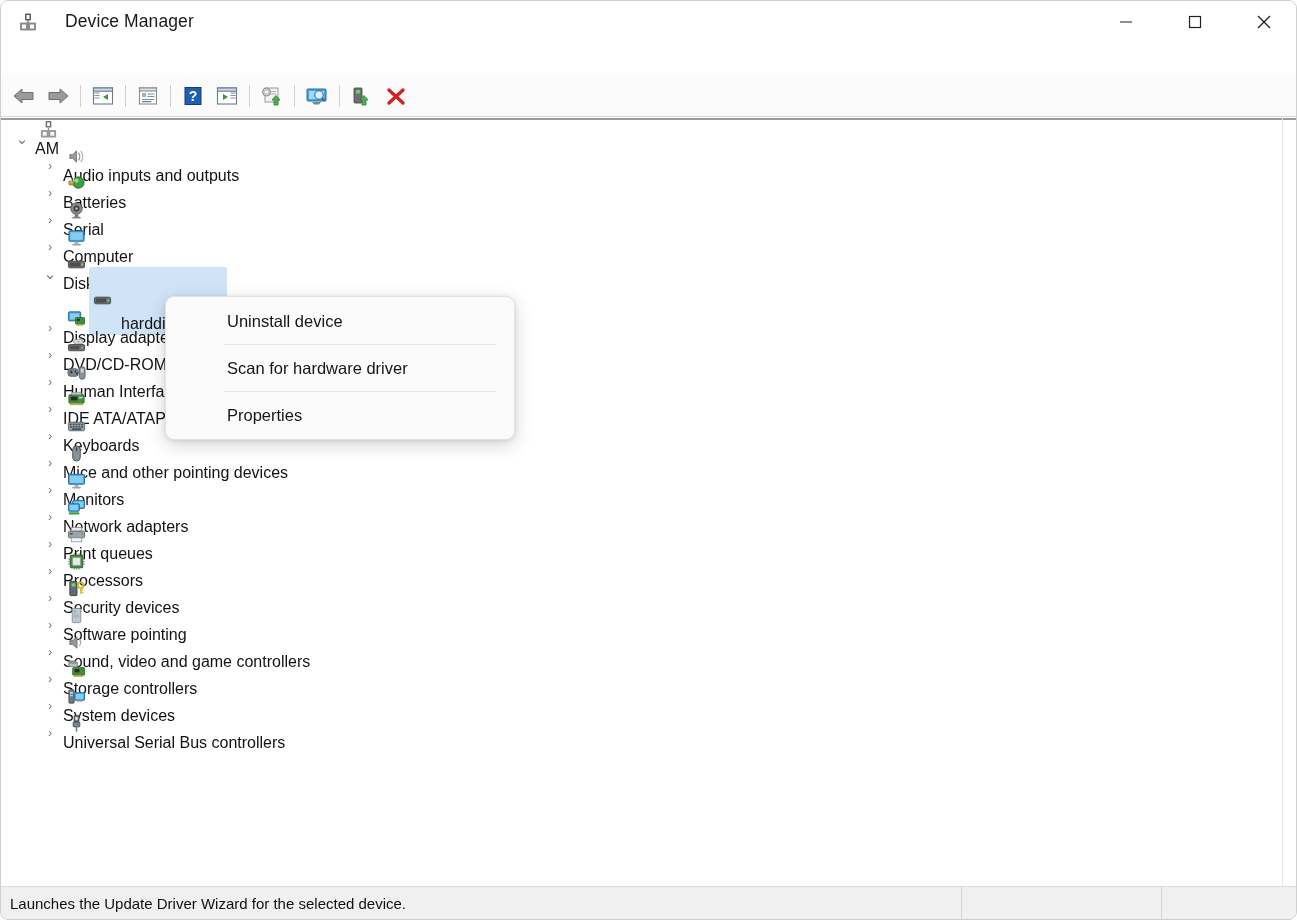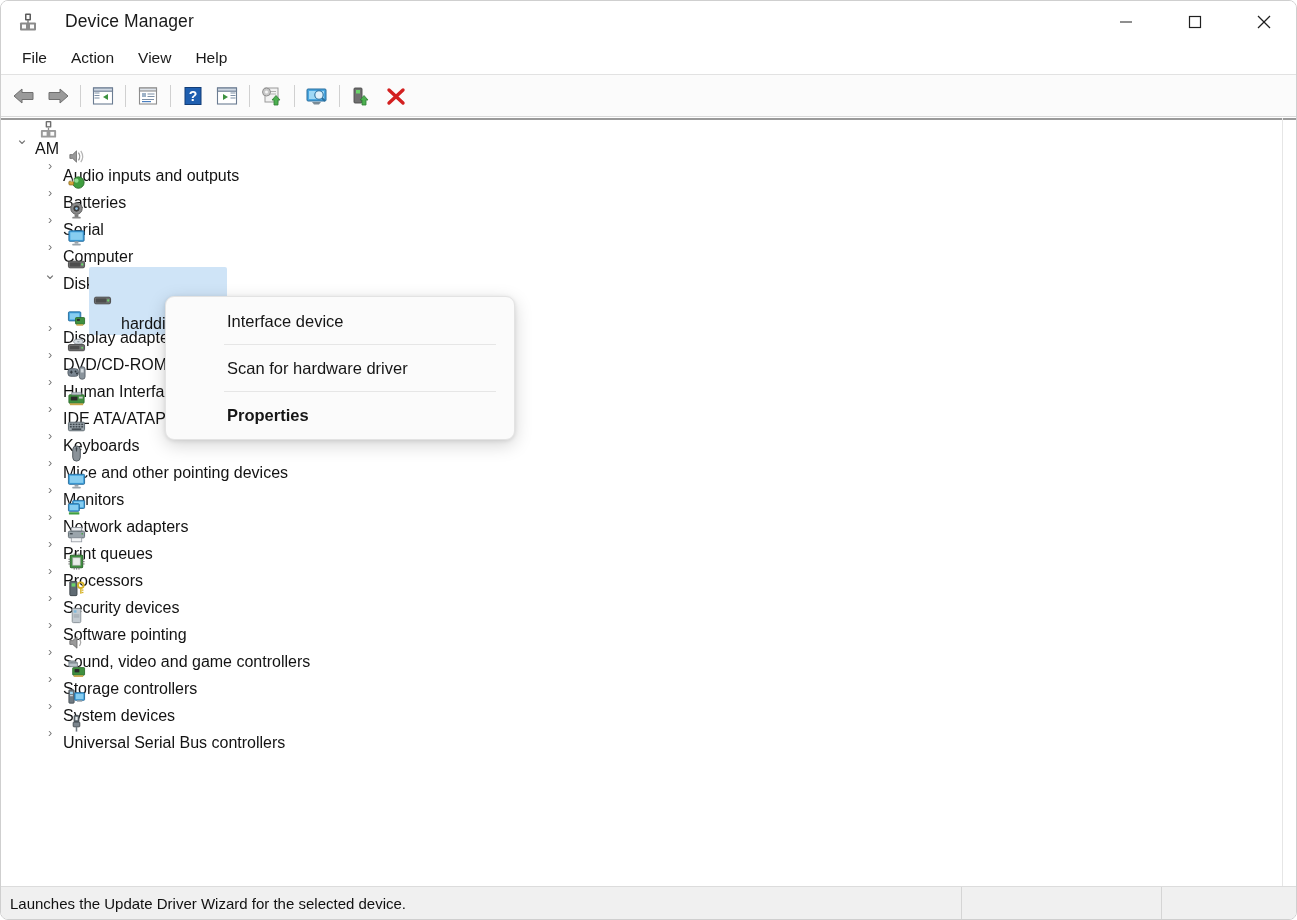--- a/index.html
+++ b/index.html
@@ -126,21 +126,21 @@
     z-index: 50;
   }
   .ctx-item {
     height: 34px;
     display: flex; align-items: center;
     padding-left: 54px;
     font-size: 16.5px; color: #161616;
     border-radius: 5px;
     margin: 1px 3px;
   }
-  .ctx-item.bold { font-weight: bold; }
+  .ctx-item.bold { font-weight: normal; }
   .ctx-item.highlight {
     background: #0f6cbd;
     color: #ffffff;
     outline: 3px solid #e8400f;
     outline-offset: 0px;
     margin: 1px 5px;
   }
   .ctx-sep {
     height: 1px; background: #e6e6e6;
     margin: 6px 14px 6px 54px;
@@ -194,26 +194,20 @@
       </div>
       <div class="win-btn close">
         <svg width="16" height="16" viewBox="0 0 16 16">
             <line x1="2" y1="2" x2="14" y2="14" stroke="currentColor" stroke-width="1.3"></line>
             <line x1="14" y1="2" x2="2" y2="14" stroke="currentColor" stroke-width="1.3"></line>
           </svg>
       </div>
     </div>
   </div>
 
-  <div class="menubar">
-    <div class="menu-item">File</div>
-    <div class="menu-item">Action</div>
-    <div class="menu-item">View</div>
-    <div class="menu-item">Help</div>
-  </div>
 
   <div class="toolbar">
     <div class="tb-btn">
       <svg width="26" height="20" viewBox="0 0 26 20">
         <path d="M11 3 L3 10 L11 17 L11 13.5 L22 13.5 L22 6.5 L11 6.5 Z" fill="#9a9a9a" stroke="#6f6f6f" stroke-width="1"></path>
       </svg>
     </div>
     <div class="tb-btn">
       <svg width="26" height="20" viewBox="0 0 26 20">
         <path d="M15 3 L23 10 L15 17 L15 13.5 L4 13.5 L4 6.5 L15 6.5 Z" fill="#9a9a9a" stroke="#6f6f6f" stroke-width="1"></path>
@@ -581,21 +575,21 @@
                 <rect x="6.5" y="8.5" width="7" height="5" rx=".8" fill="#7b858d" stroke="#3c444a" stroke-width=".9"></rect>
                 <rect x="9.2" y="13.5" width="1.6" height="5" fill="#6f7a82"></rect>
               </svg>
             </span><span class="lbl">Universal Serial Bus controllers</span></span>
         </div>
       </div>
   </div>
   <div class="tree-right-divider"></div>
 
   <div class="ctxmenu" id="ctxmenu-root">
-      <div class="ctx-item">Interface device</div>
+      <div class="ctx-item">Uninstall device</div>
       <div class="ctx-sep"></div>
       <div class="ctx-item">Scan for hardware driver</div>
       <div class="ctx-sep"></div>
       <div class="ctx-item bold">Properties</div>
     </div>
 
   <div class="statusbar">
     <div class="status-text">Launches the Update Driver Wizard for the selected device.</div>
     <div class="status-cell a"></div>
     <div class="status-cell b"></div>

